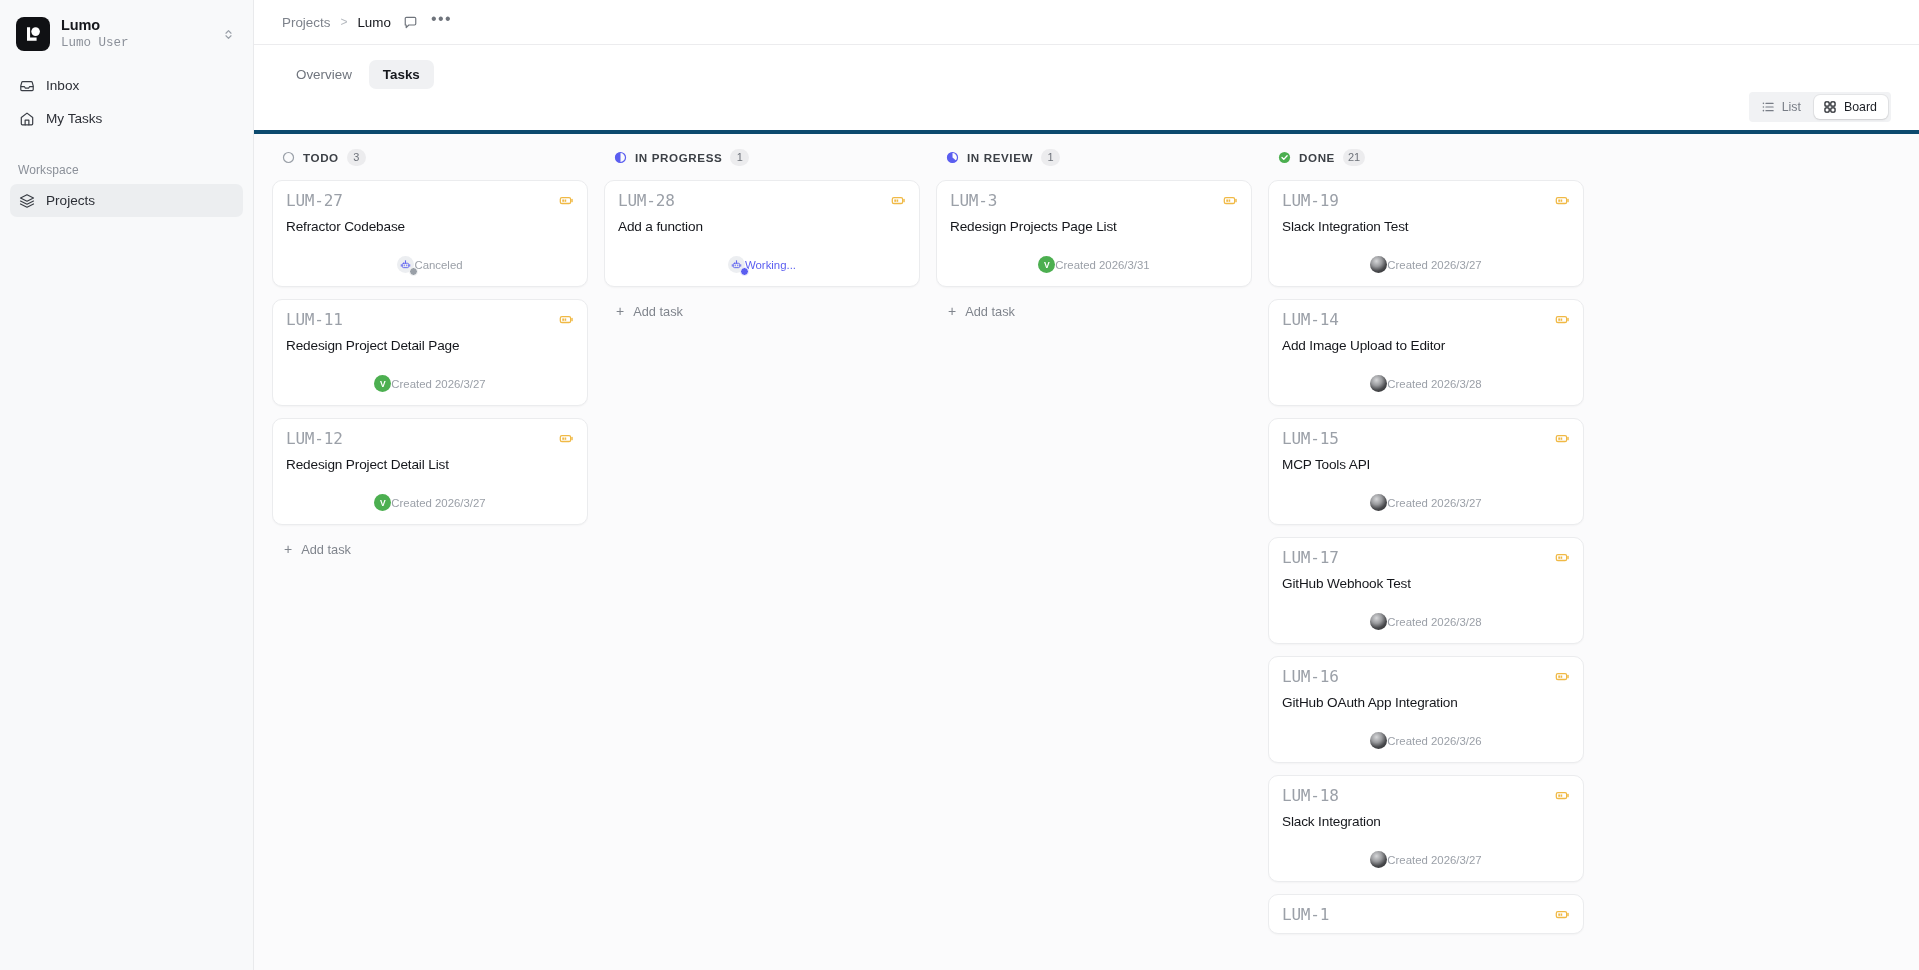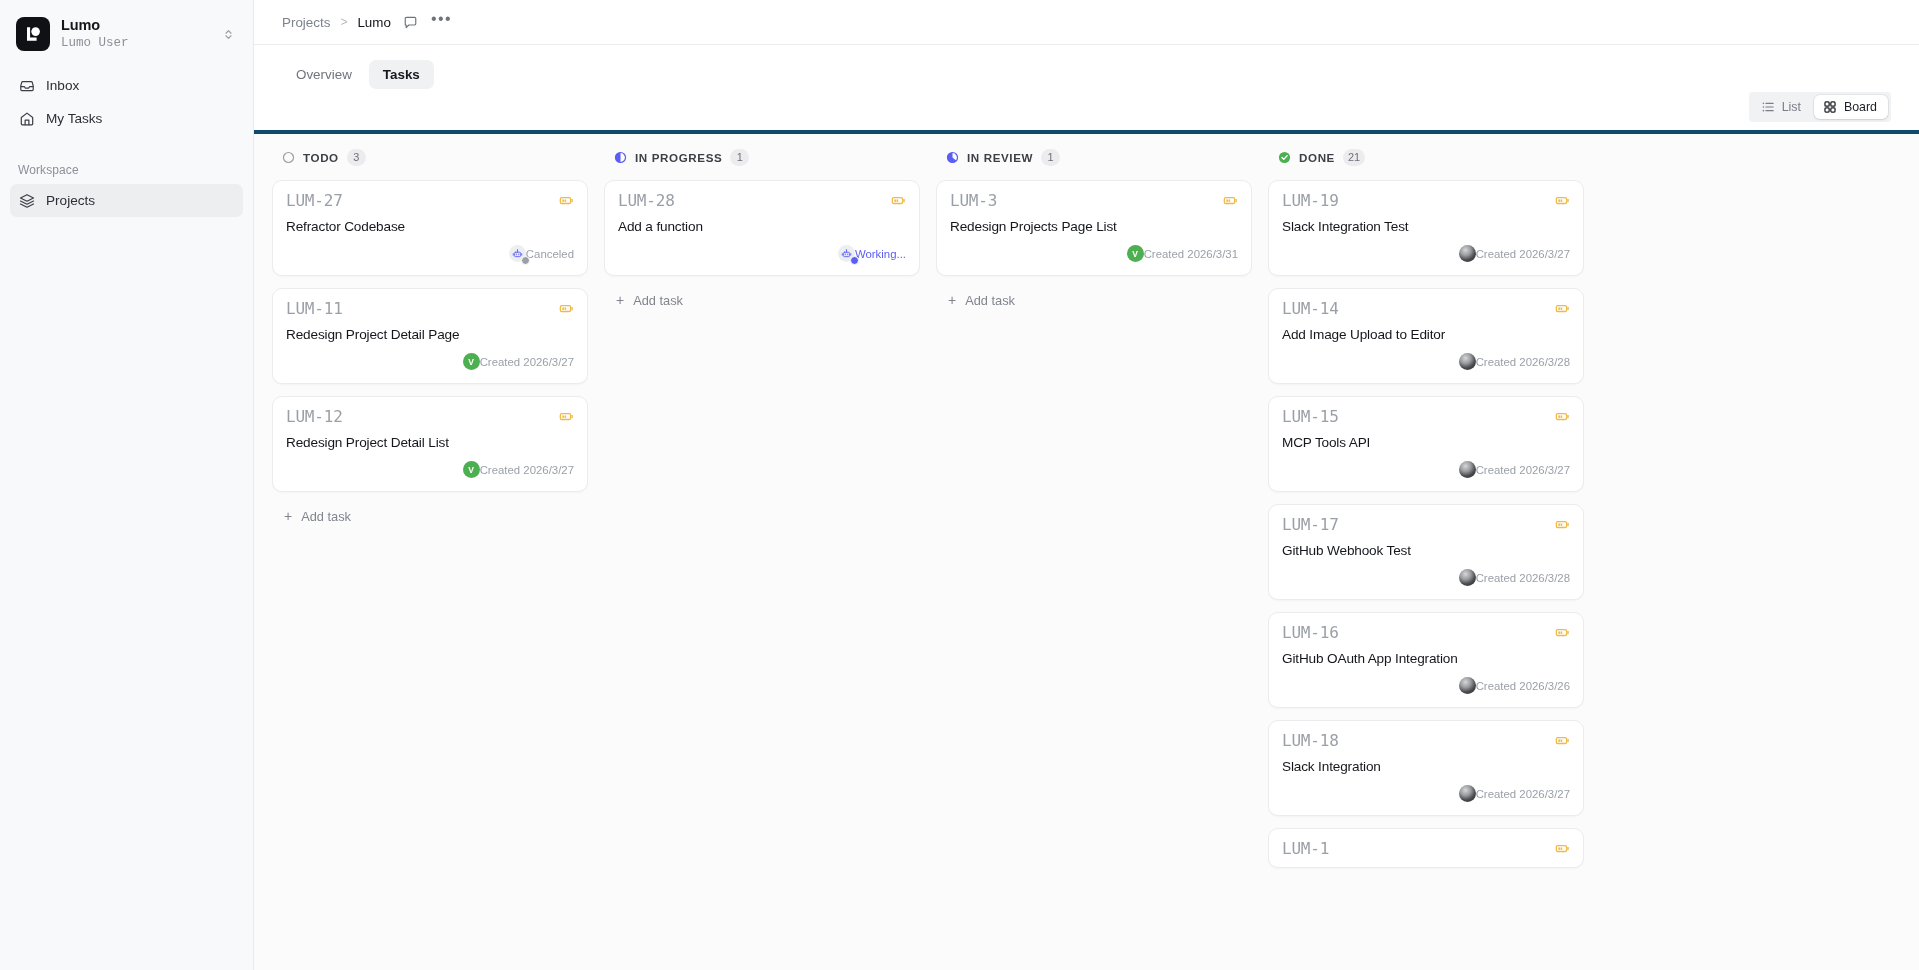--- a/index.html
+++ b/index.html
@@ -144,21 +144,21 @@
     border: 1px solid #ebecee;
     border-radius: 10px;
     padding: 12px 13px 11px 13px;
     margin-bottom: 12px;
     box-shadow: 0 1px 2px rgba(17,19,24,.035);
     cursor: pointer;
   }
   .card-top { display: flex; align-items: center; justify-content: space-between; height: 15px; }
   .card-key { font-size: 16px; color: #9ba0a8; font-family: "DejaVu Sans Mono", monospace; letter-spacing: -0.2px; }
   .card-title { font-size: 13.6px; font-weight: 400; color: #15171c; margin-top: 11px; letter-spacing: -0.15px; line-height: 1.25; }
-  .card-bot { display: flex; align-items: center; justify-content: flex-end; margin-top: 8px; height: 20px; }
+  .card-bot { display: flex; align-items: center; justify-content: center; margin-top: 19px; height: 20px; }
   .card-meta { font-size: 11.4px; color: #9ba0a8; }
   .card-meta.working { color: #5b5ef0; }
 
   
   .avatar { width: 17px; height: 17px; border-radius: 50%; position: relative; flex: 0 0 17px; display: flex; align-items: center; justify-content: center; overflow: visible; }
   .avatar.letter { background: #4caf50; color: #fff; font-size: 8.5px; font-weight: 700; }
   .avatar.bot { background: #eceef1; }
   .avatar.photo { background: radial-gradient(circle at 38% 30%, #d6d7d9 0%, #9a9b9e 34%, #4a4b4e 62%, #232426 100%); }
   .avatar .dot { position: absolute; right: -4px; bottom: -3px; width: 9px; height: 9px; border-radius: 50%; border: 1.6px solid #ffffff; }
   .dot.gray { background: #9aa0a8; }

